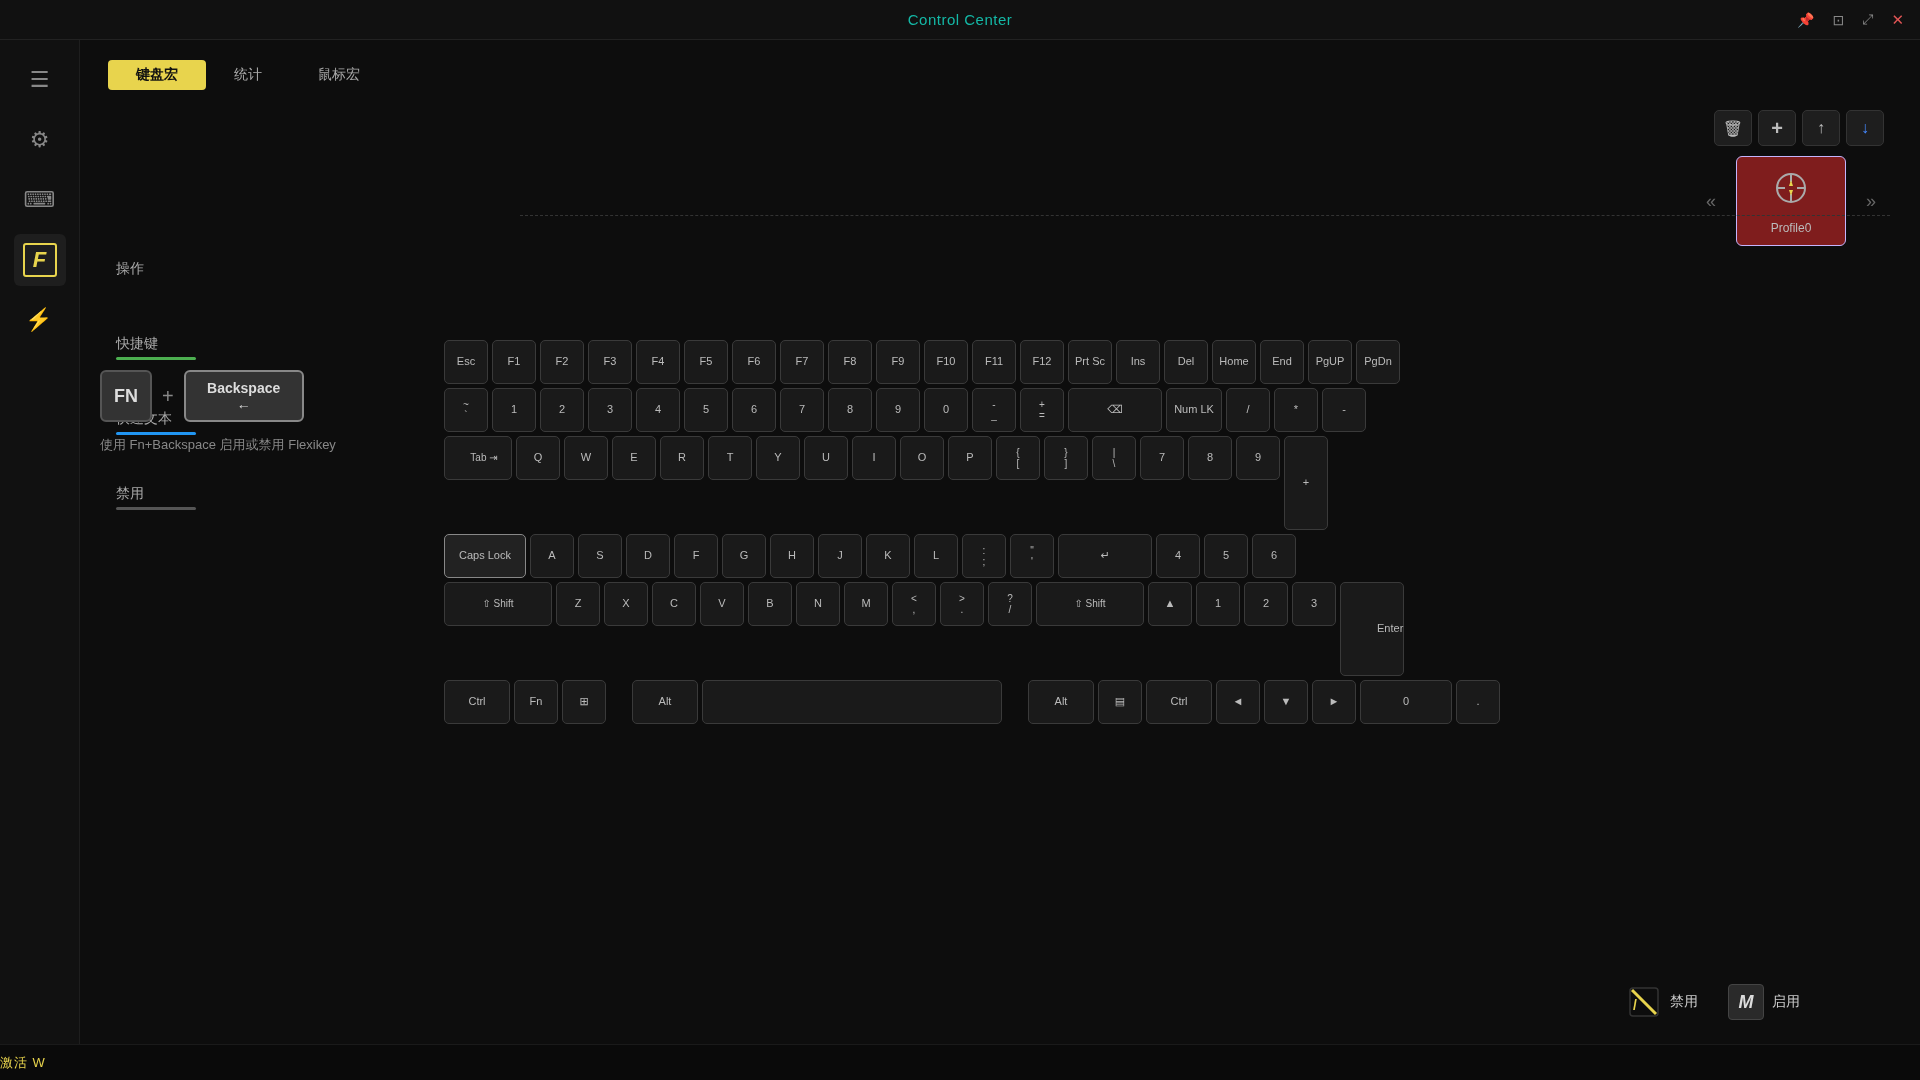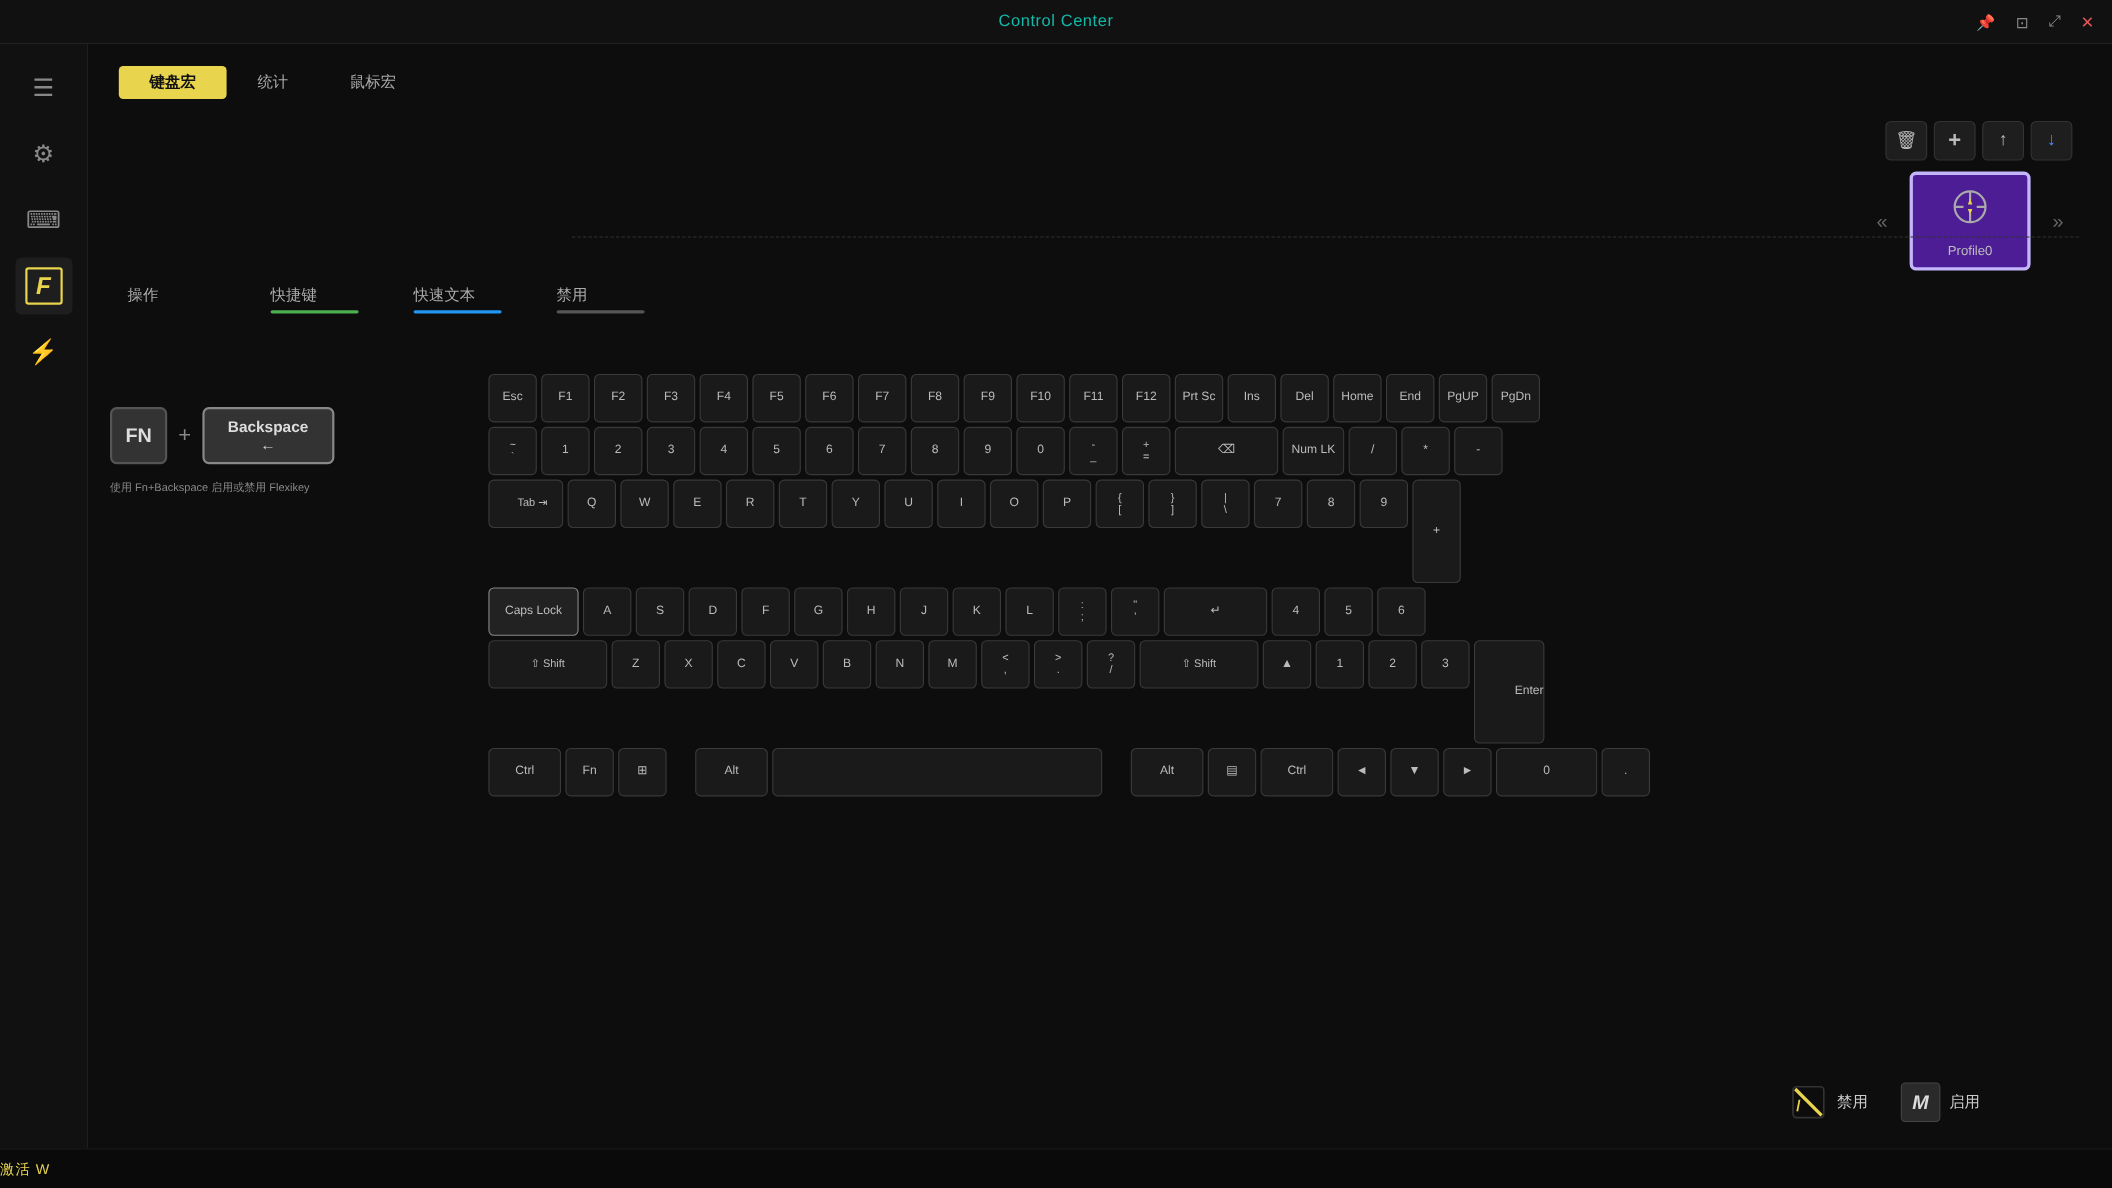--- a/index.html
+++ b/index.html
@@ -144,22 +144,22 @@
     }
     .profile-nav {
       color: #666;
       font-size: 18px;
       cursor: pointer;
       padding: 4px 8px;
     }
     .profile-card {
       width: 110px;
       height: 90px;
-      background: #4c1d95;
-      border: 3px solid #c4b5fd;
+      background: #7f1d1d;
+      border: 1px solid #c4b5fd;
       border-radius: 6px;
       display: flex;
       flex-direction: column;
       align-items: center;
       justify-content: center;
       gap: 6px;
       cursor: pointer;
     }
     .profile-icon {
       font-size: 28px;
@@ -232,21 +232,21 @@
       font-size: 14px;
       font-weight: bold;
       color: #ddd;
     }
     .plus-sign {
       font-size: 20px;
       color: #888;
     }
     .fn-hint-text {
       color: #888;
-      font-size: 10px;
+      font-size: 13px;
     }
 
     
     .keyboard-container {
       position: absolute;
       left: 444px;
       top: 340px;
       width: 980px;
     }
 
@@ -426,21 +426,21 @@
           <line x1="26" y1="20" x2="34" y2="20" stroke="#aaa" stroke-width="2"></line>
           <polygon points="20,12 18,18 22,18" fill="#e8d44d"></polygon>
           <polygon points="20,28 18,22 22,22" fill="#e8d44d"></polygon>
         </svg>
       </div>
       <div class="profile-label">Profile0</div>
     </div>
     <span class="profile-nav">»</span>
   </div>
 
-  <div class="op-tabs" style="margin-left: 4px; margin-top: 8px;">
+  <div class="op-tabs" style="margin-left: 4px; margin-top: 8px; flex-direction: column;">
     <div class="op-tab">
       <span>操作</span>
       <div class="op-tab-underline" style="background: transparent;"></div>
     </div>
     <div class="op-tab">
       <span>快捷键</span>
       <div class="op-tab-underline" style="background: #4caf50;"></div>
     </div>
     <div class="op-tab">
       <span>快速文本</span>

